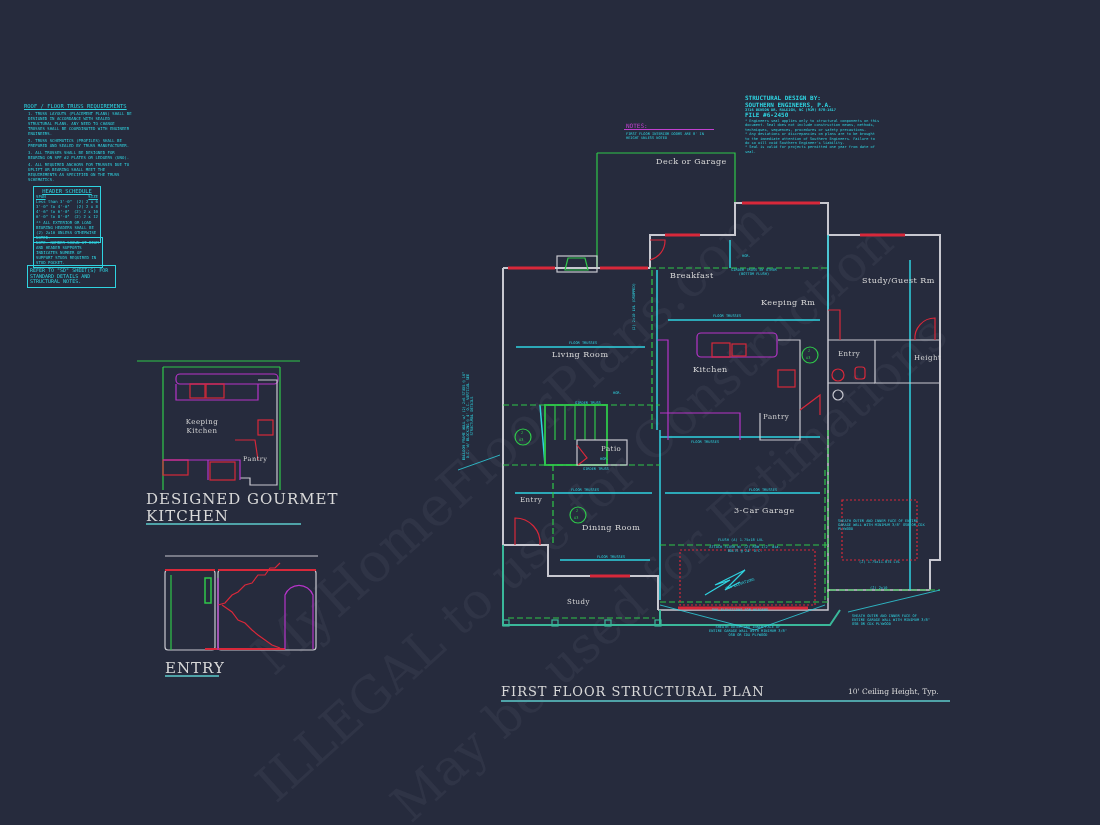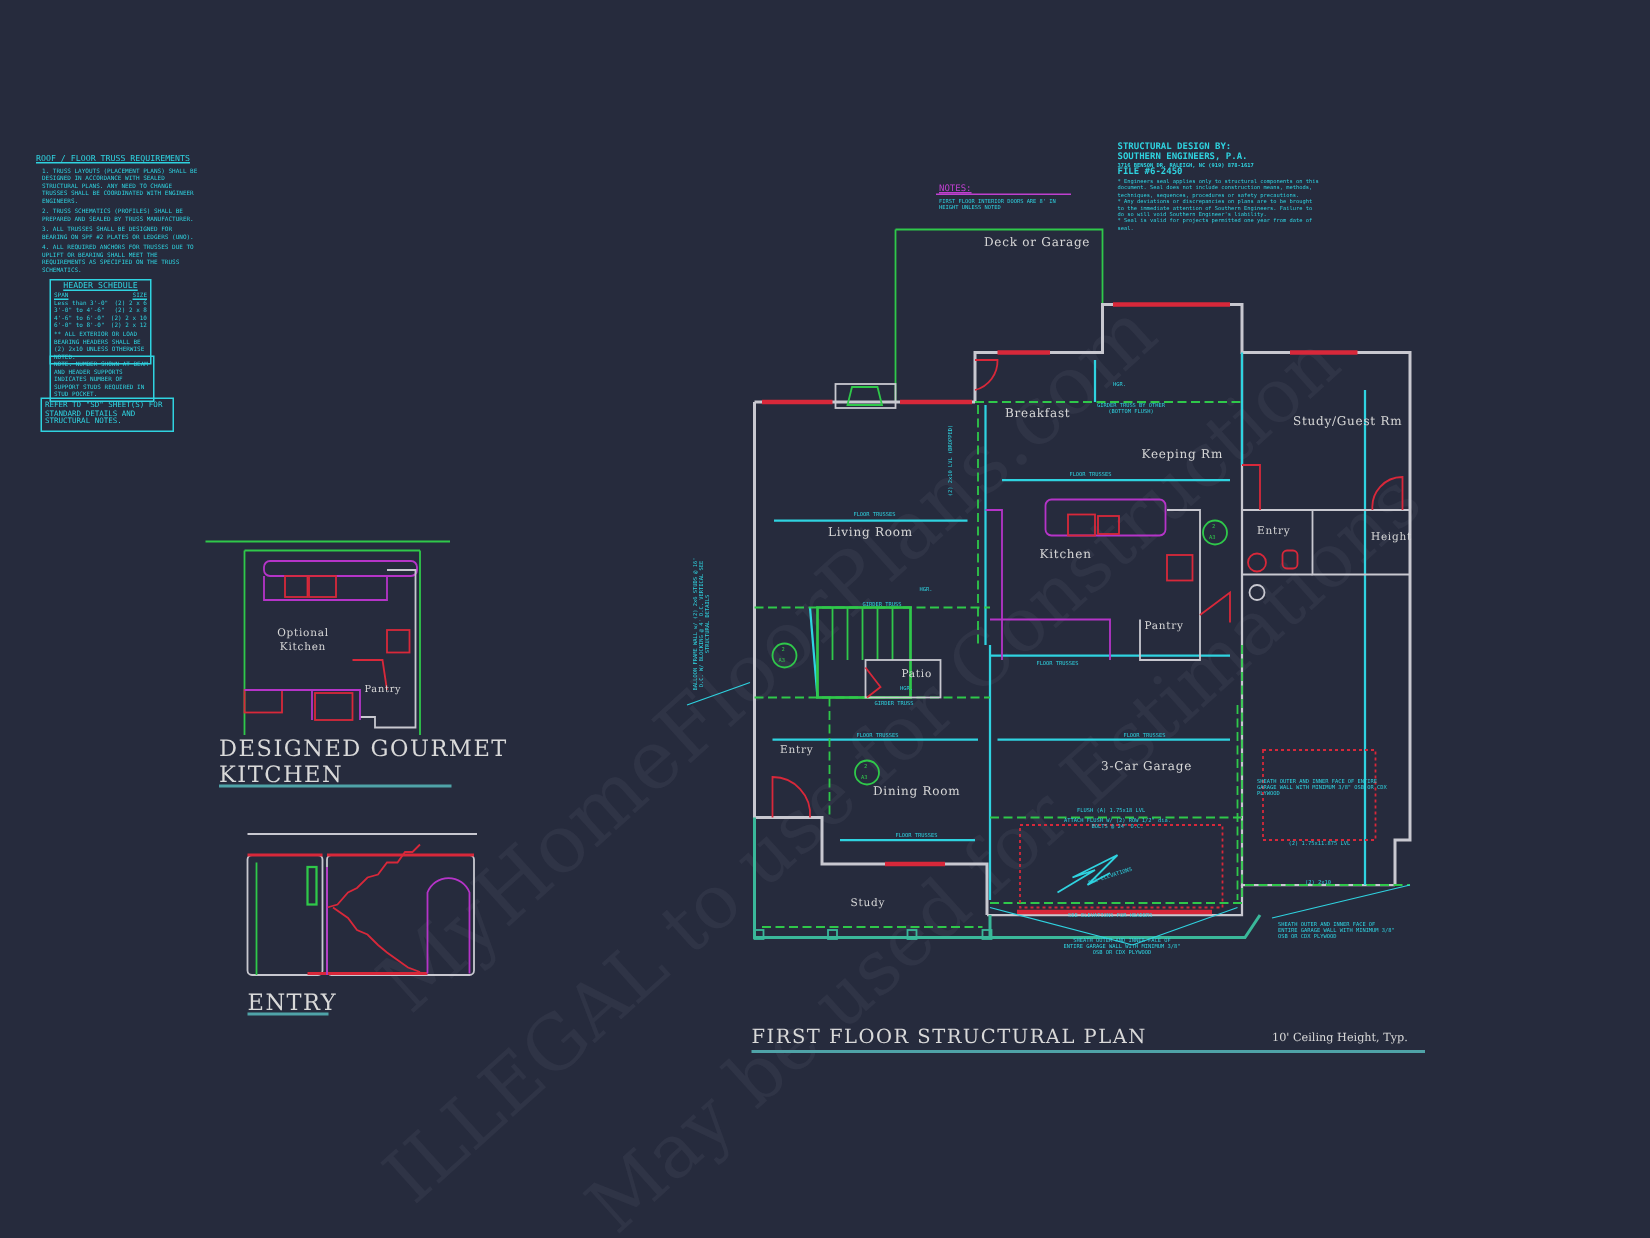--- a/index.html
+++ b/index.html
@@ -255,21 +255,21 @@
 <div class="tiny" style="left:610px;top:305px;transform:rotate(-90deg);">(2) 2x10 LVL (DROPPED)</div>
 <div class="tiny" style="left:852px;top:614px;width:80px;white-space:normal;text-align:left;">SHEATH OUTER AND INNER FACE OF ENTIRE GARAGE WALL WITH MINIMUM 3/8" OSB OR CDX PLYWOOD</div>
 
 <div class="tiny" style="left:521px;top:431px;color:#2fc84a;">2</div>
 <div class="tiny" style="left:519px;top:438px;color:#2fc84a;">A3</div>
 <div class="tiny" style="left:576px;top:509px;color:#2fc84a;">2</div>
 <div class="tiny" style="left:574px;top:516px;color:#2fc84a;">A3</div>
 <div class="tiny" style="left:808px;top:349px;color:#2fc84a;">2</div>
 <div class="tiny" style="left:806px;top:356px;color:#2fc84a;">A3</div>
 
-<div class="room" style="left:184px;top:418px;width:36px;white-space:normal;text-align:center;font-size:7px;line-height:9px;">Optional Kitchen</div>
+<div class="room" style="left:184px;top:418px;width:36px;white-space:normal;text-align:center;font-size:7px;line-height:9px;">Keeping Kitchen</div>
 <div class="room" style="left:243px;top:455px;font-size:6.5px;">Pantry</div>
 <div class="big-title" style="left:146px;top:490px;font-size:15px;">DESIGNED GOURMET</div>
 <div class="big-title" style="left:146px;top:507px;font-size:15px;">KITCHEN</div>
 <div class="underline" style="left:146px;top:523px;width:155px;"></div>
 
 <div class="big-title" style="left:165px;top:659px;font-size:15px;">ENTRY</div>
 <div class="underline" style="left:165px;top:675px;width:54px;"></div>
 
 <div class="big-title" style="left:501px;top:684px;font-size:13px;">FIRST FLOOR STRUCTURAL PLAN</div>
 <div class="abs" style="left:848px;top:687px;color:#d9d9d9;font-family:'DejaVu Serif',serif;font-size:7.5px;">10' Ceiling Height, Typ.</div>

